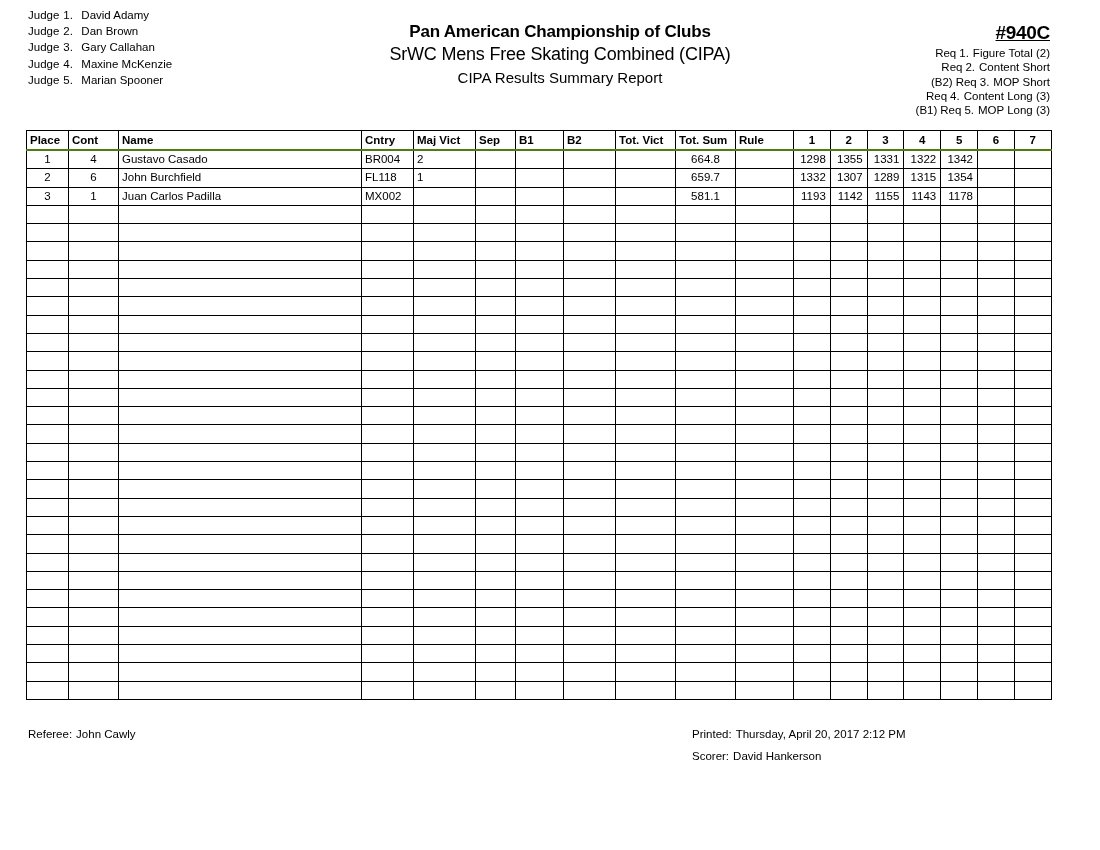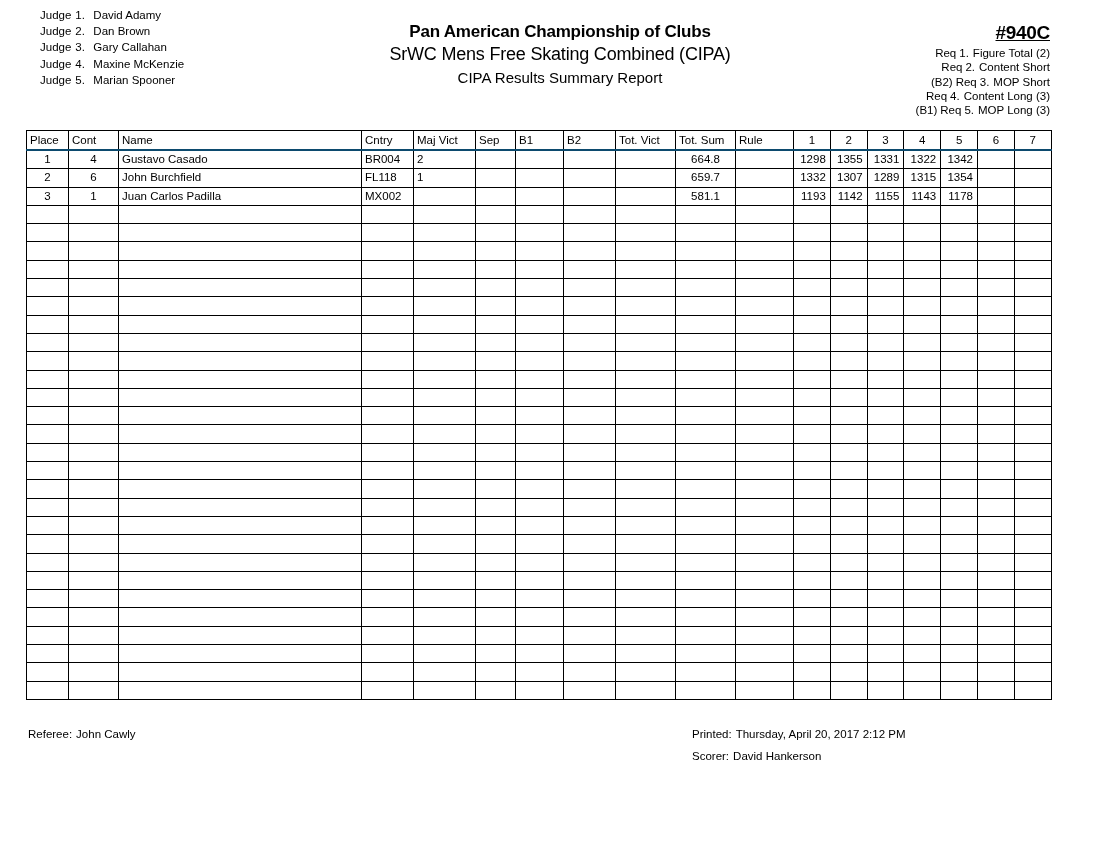--- a/index.html
+++ b/index.html
@@ -26,21 +26,21 @@
 
   #judge-list {
     position: absolute;
     left: 28px;
     top: 7px;
     font-size: 11.5px;
     line-height: 16.2px;
     white-space: nowrap;
   }
   .judge-row { display: block; }
-  .judge-word { display: inline-block; margin-left: 12px; }
+  .judge-word { display: inline-block; }
   .judge-num { display: inline-block; width: 17px; text-align: left; padding-left: 4px; }
   .judge-name { display: inline-block; padding-left: 1px; }
 
   #title-block {
     position: absolute;
     left: 250px;
     top: 22px;
     width: 620px;
     text-align: center;
   }
@@ -106,23 +106,24 @@
     height: 17.3px;
     padding: 0 0 0 3px;
     font-weight: normal;
     text-align: left;
     overflow: hidden;
     white-space: nowrap;
     line-height: 17.3px;
     vertical-align: middle;
   }
   #results-table thead th {
-    border-bottom: 2px solid #0c4a6e;
+    border-bottom: 2px solid #4d7c0f;
     height: 18px;
     line-height: 18px;
+    font-weight: bold;
   }
   .c-center { text-align: center !important; padding-left: 0 !important; }
   .c-right  { text-align: right !important; padding-left: 0 !important; padding-right: 4px !important; }
 
   
   col.w-place { width: 42px; }
   col.w-cont  { width: 50px; }
   col.w-name  { width: 243px; }
   col.w-cntry { width: 52px; }
   col.w-maj   { width: 62px; }

